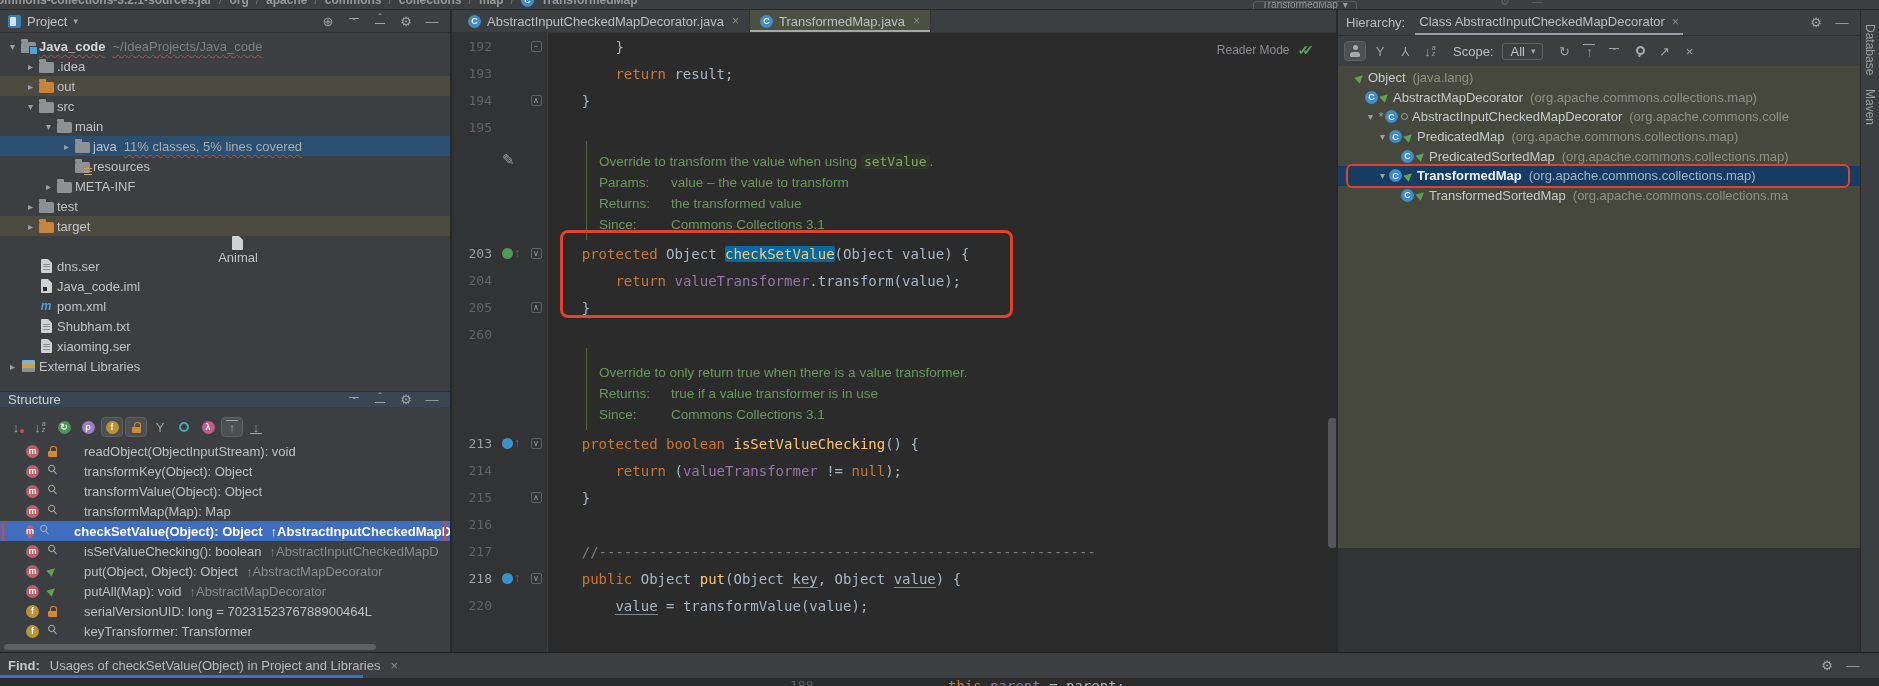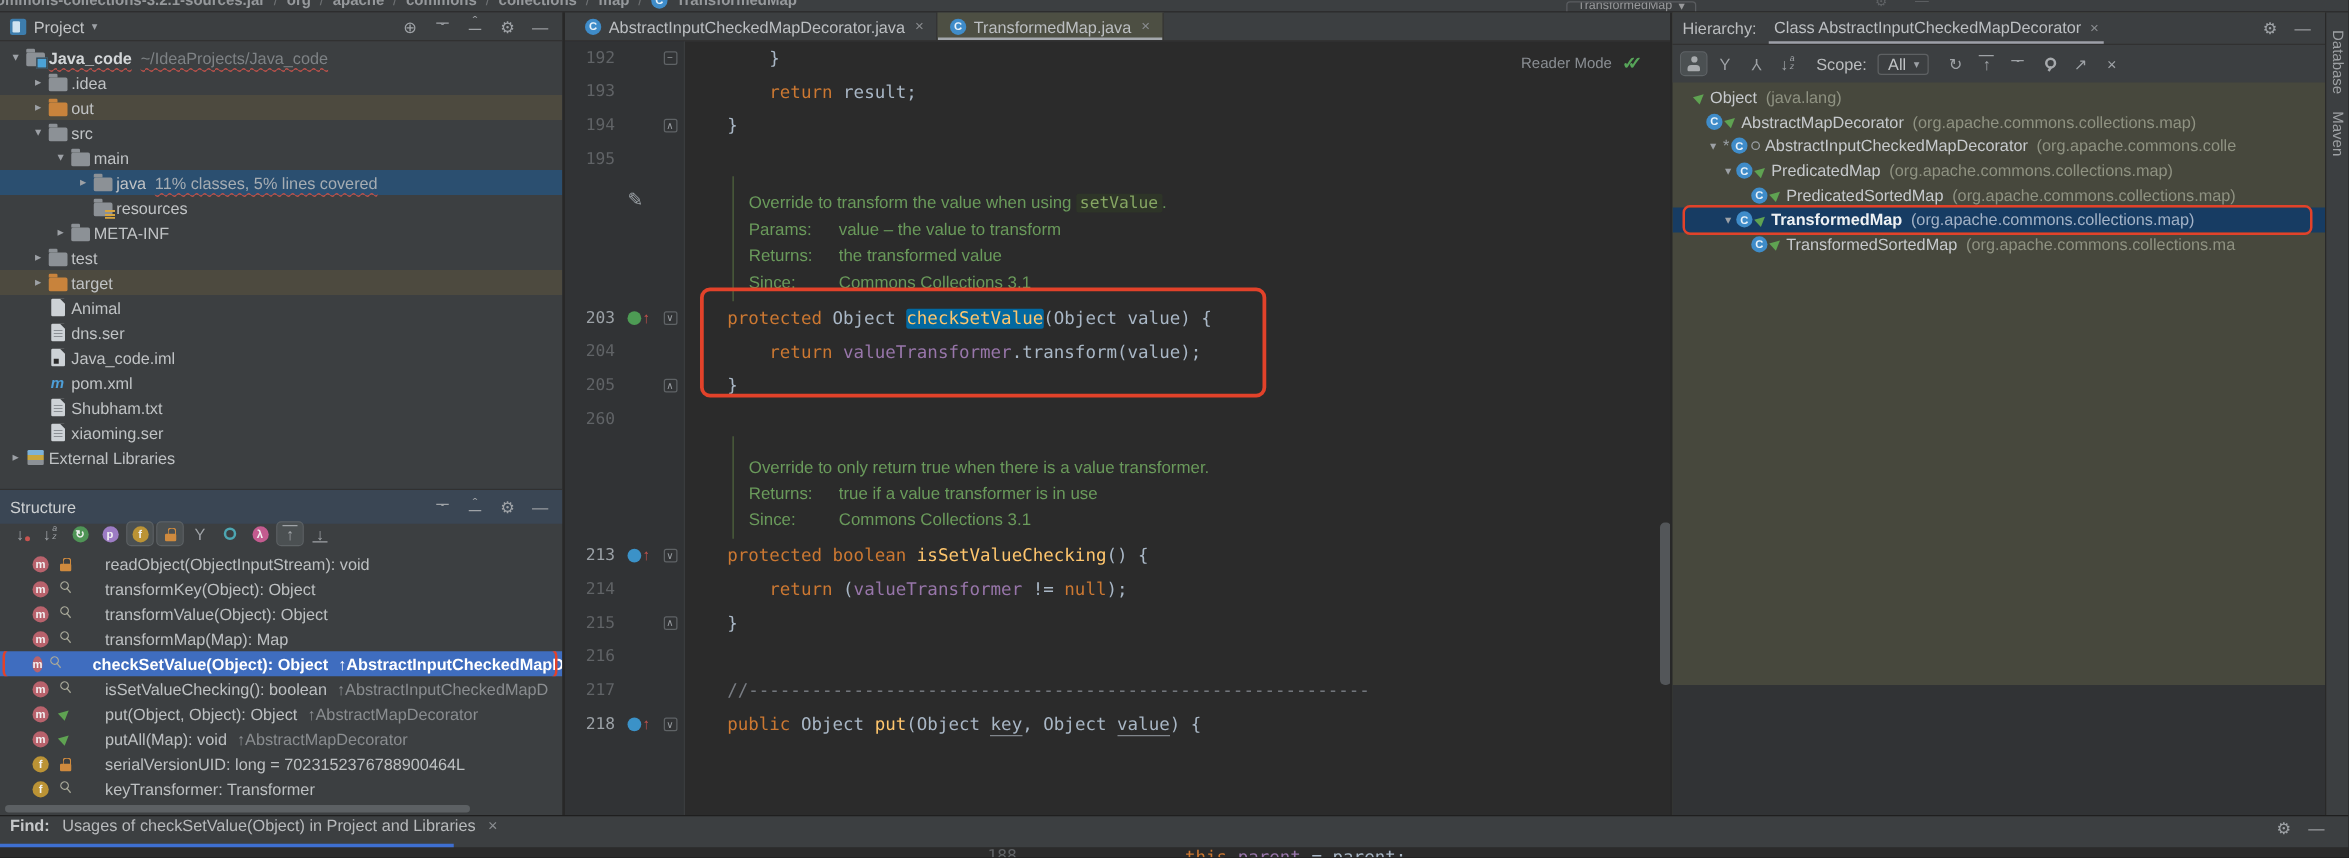--- a/index.html
+++ b/index.html
@@ -72,21 +72,21 @@
       border-color:transparent #3c3f41 transparent transparent}
   .i-file.txt::after{content:"";position:absolute;left:2px;top:5px;width:7px;height:6px;
       background:repeating-linear-gradient(#8a8f94 0 1px,transparent 1px 2.5px)}
   .i-file.iml::after{content:"";position:absolute;left:2px;bottom:2px;width:4px;height:4px;background:#2b2b2b}
   .i-jar{width:11px;height:14px;background:#9aa0a5;border-radius:2px;position:relative}
   .i-jar::before{content:"";position:absolute;left:5px;top:1px;bottom:1px;width:1.5px;
       background:repeating-linear-gradient(#4a4e52 0 2px,transparent 2px 4px)}
   .i-maven{color:#4e9fd8;font-weight:bold;font-size:12px;font-style:italic}
   .i-lib{width:13px;height:12px;background:linear-gradient(#7db2d8 0 4px,#c8a63f 4px 8px,#8c9196 8px 12px);border-radius:1px}
 
-  #structure-head{position:absolute;left:0;top:381px;width:450px;height:28px;background:#3a4654;
+  #structure-head{position:absolute;left:0;top:381px;width:450px;height:16px;background:#3a4654;
       display:flex;align-items:center;padding:0 8px;gap:6px;color:#cdd0d2;border-top:1px solid #313131}
   #structure-toolbar{position:absolute;left:2px;top:403px;width:448px;height:28px;display:flex;align-items:center;gap:4px;padding:0 4px}
   #structure-list{position:absolute;left:0;top:431px;width:450px;height:200px;overflow:hidden}
   .srow{height:20px;display:flex;align-items:center;white-space:nowrap;padding-left:26px;position:relative;width:450px;overflow:hidden}
   .srow .slabel{color:#bdc0c2;margin-left:24px}
   .srow .ssuffix{color:#8a8d90;margin-left:8px}
   .srow.sel{background:#3f6dbf}
   .srow.sel .slabel,.srow.sel .ssuffix{color:#fff;font-weight:600}
   .srow .vis{width:16px;display:flex;justify-content:center;margin-left:5px}
   .sredbox{position:absolute;left:2px;top:-3px;right:4px;bottom:-3px;border:2.5px solid #e2422a;border-radius:7px;pointer-events:none}
@@ -155,21 +155,21 @@
   .ocir{width:7px;height:7px;border:1.5px solid #9aa0a5;border-radius:50%}
   .star{color:#9aa0a5;width:8px;text-align:center}
   #right-pane-bottom{position:absolute;left:0;top:538px;width:522px;height:104px;background:#313335}
 
   
   #stripe{position:absolute;left:1860px;top:10px;width:19px;height:642px;background:#3c3f41;border-left:1px solid #292929}
   .vlabel{writing-mode:vertical-rl;color:#9da0a3;font-size:12px;display:block;margin:14px auto 0;text-align:center}
 
   
   #find-bar{position:absolute;left:0;top:652px;width:1879px;height:26px;background:#3c3f41;border-top:1px solid #1f1f1f;
-            display:flex;align-items:flex-start;padding:0 8px;gap:10px}
+            display:flex;align-items:center;padding:0 8px;gap:10px}
   #find-label{color:#c5c7c9;font-weight:600}
   #find-title{color:#b8babc}
   #find-close{color:#8a8d90}
   #find-progress{position:absolute;left:0;bottom:0;width:363px;height:3px;background:#3e6fd1}
   #find-bar .grow{flex:1}
 
   
   #bottom-sliver{position:absolute;left:0;top:678px;width:1879px;height:8px;background:#2b2b2b;overflow:hidden}
   #sliver-gutter{position:absolute;left:790px;top:0;color:#606366;font-size:13px;font-family:"DejaVu Sans Mono",monospace}
   #sliver-code{position:absolute;left:948px;top:0;font-size:14px;font-family:"DejaVu Sans Mono",monospace;white-space:pre}
@@ -286,21 +286,21 @@
           </span>
           <span class="plabel">test</span>
         </div>
         <div class="prow olive" style="padding-left: 24px;">
           <span class="chv">▸</span>
           <span class="pico">
             <span class="i-folder ex"></span>
           </span>
           <span class="plabel">target</span>
         </div>
-        <div class="prow" style="padding-left: 24px;">
+        <div class="prow" style="padding-left: 24px; flex-direction: column;">
           <span class="chv"></span>
           <span class="pico">
             <span class="i-file"></span>
           </span>
           <span class="plabel">Animal</span>
         </div>
         <div class="prow" style="padding-left: 24px;">
           <span class="chv"></span>
           <span class="pico">
             <span class="i-file txt"></span>
@@ -593,20 +593,26 @@
           <div class="cline">
             <span class="lnum bright">218</span>
             <span class="gic">
               <span class="g-ov blue"></span>
               <span class="g-arrow">↑</span>
             </span>
             <span class="gfold">
               <span class="foldbox">∨</span>
             </span>
             <span class="ctext"><span class="pl">    </span><span class="kw">public</span><span class="pl"> Object </span><span class="mth">put</span><span class="pl">(Object </span><span class="ul">key</span><span class="pl">, Object </span><span class="ul">value</span><span class="pl">) {</span></span>
+          </div>
+          <div class="cline">
+            <span class="lnum">220</span>
+            <span class="gic"></span>
+            <span class="gfold"></span>
+            <span class="ctext"><span class="pl">        </span><span class="ul">value</span><span class="pl"> = transformValue(value);</span></span>
           </div>
         </div>
       <span id="pencil">✎</span>
       <div id="editor-redbox"></div>
       <div id="reader-mode">
         <span>Reader Mode</span>
         <span class="rm-checks">✓✓</span>
       </div>
       <div id="editor-scroll-thumb"></div>
     </div>

